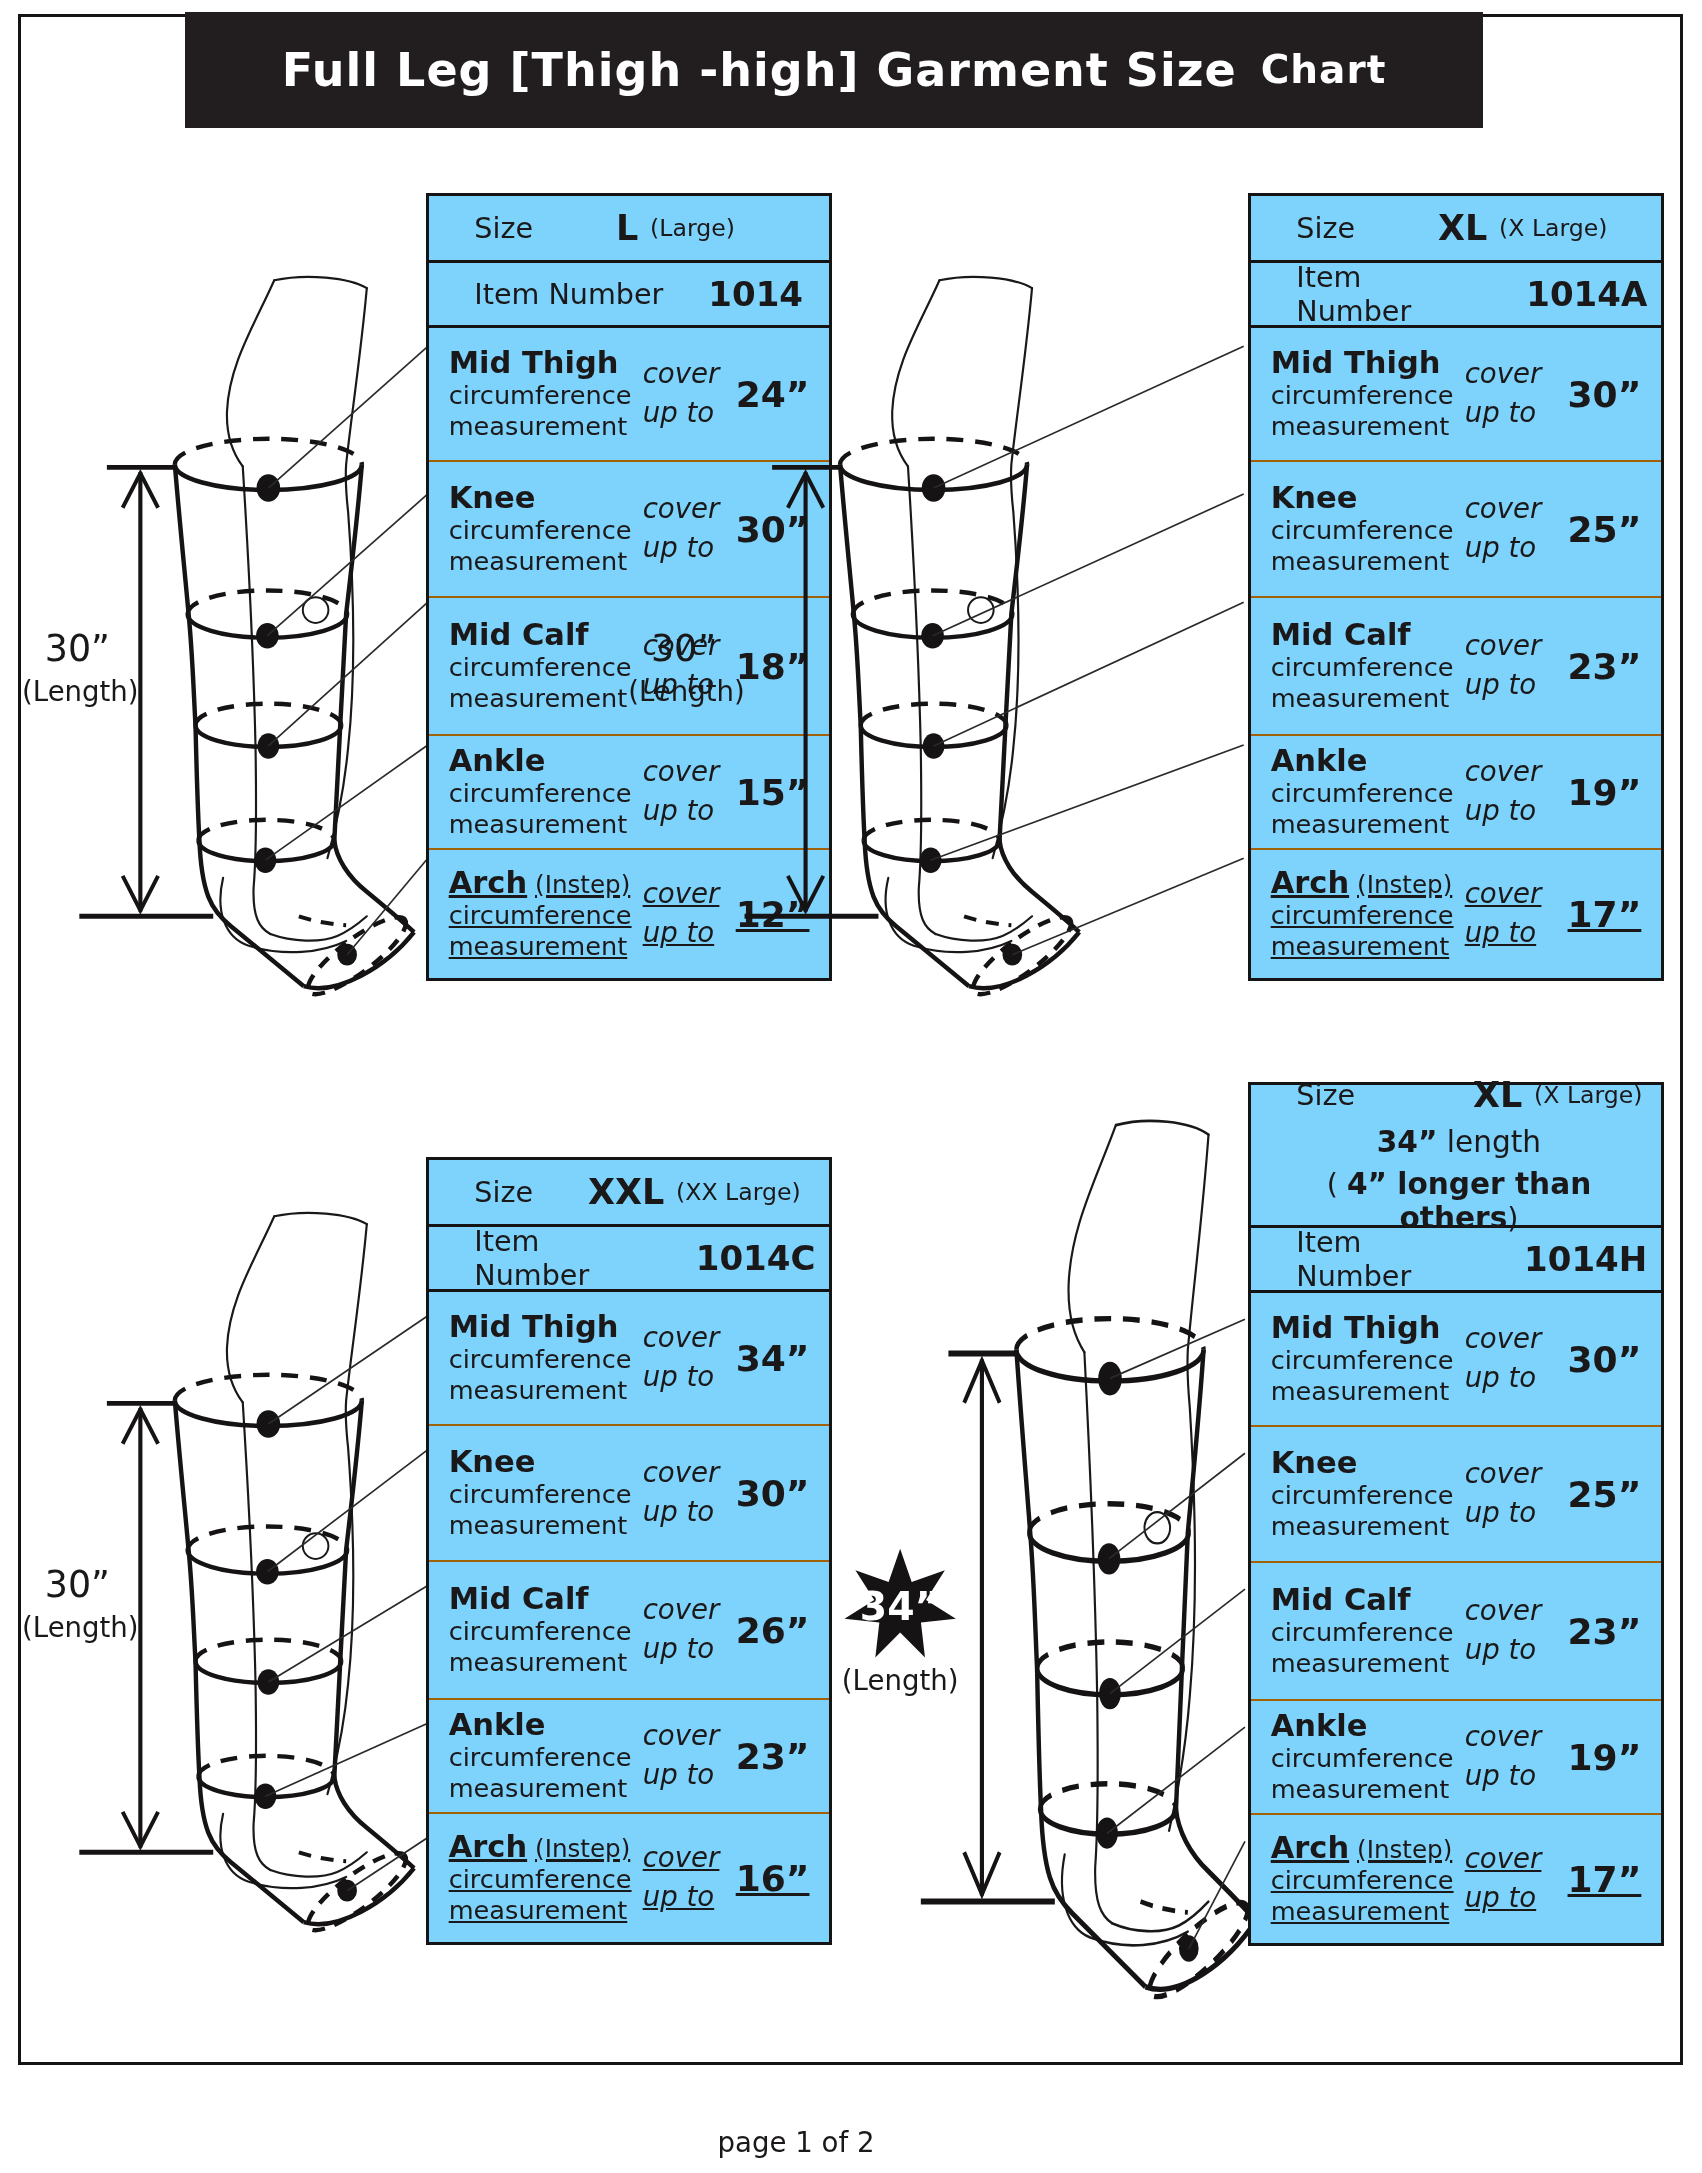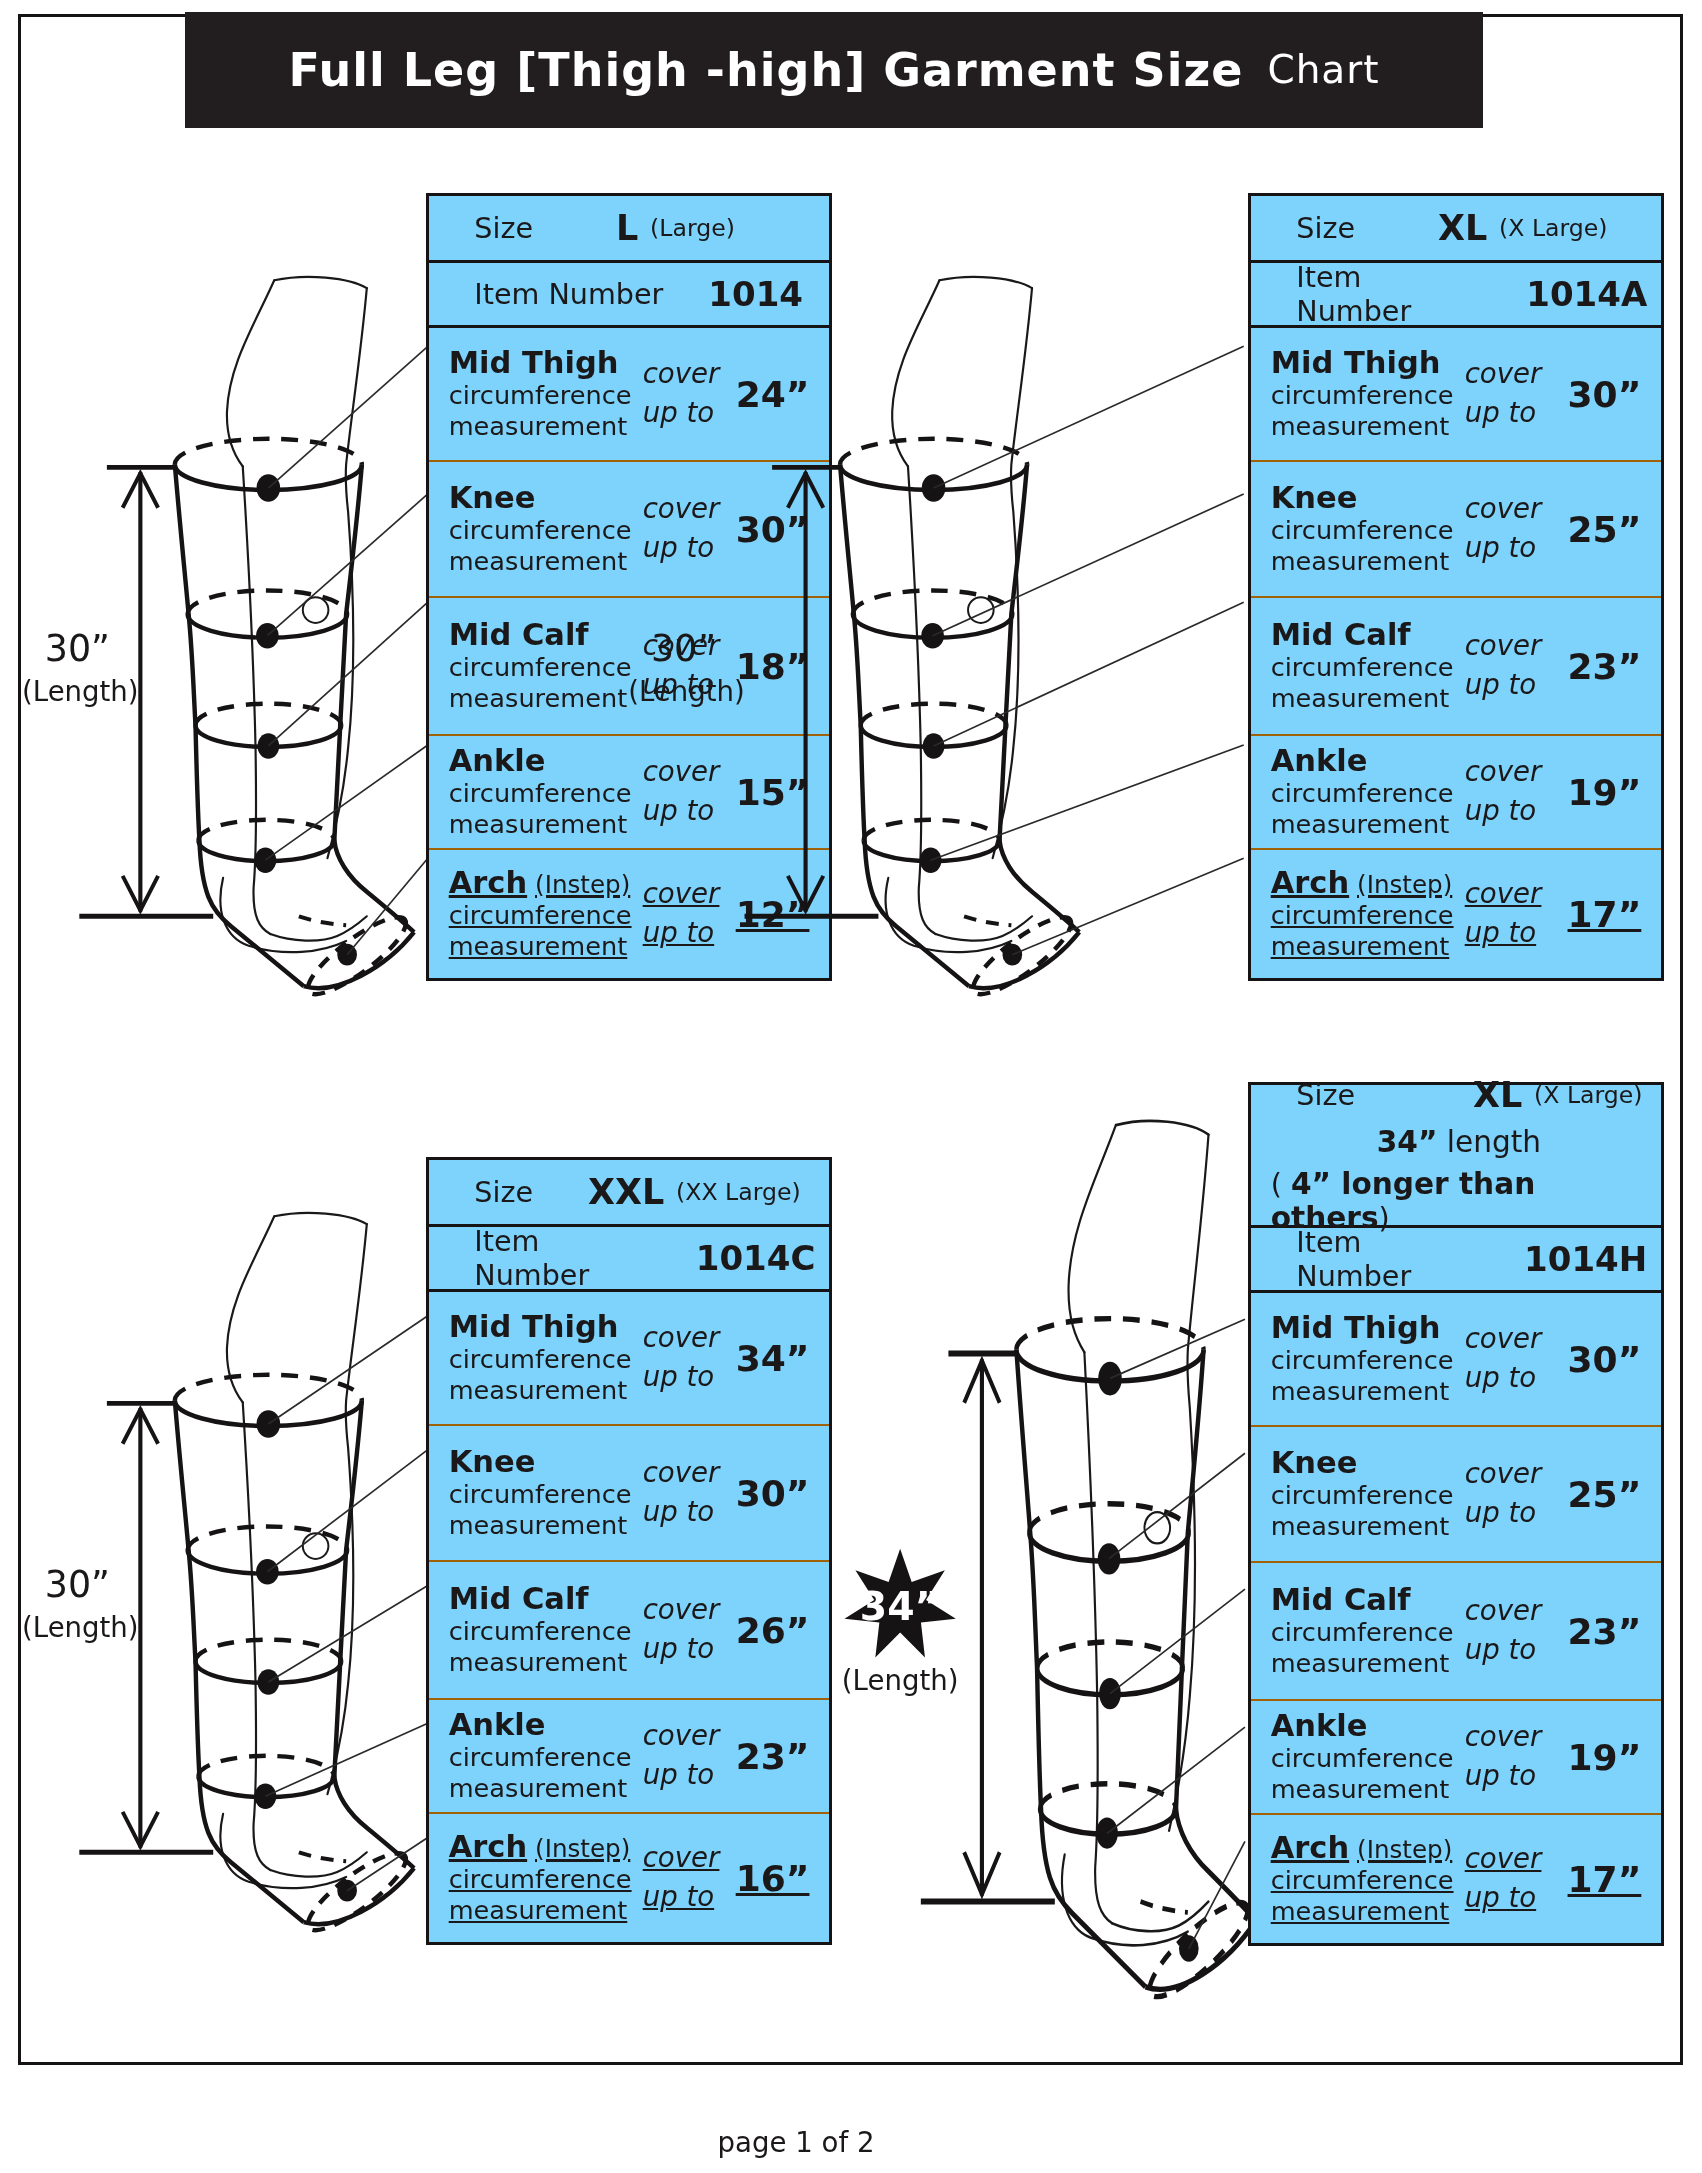--- a/index.html
+++ b/index.html
@@ -11,21 +11,21 @@
   .page-border{
     position:absolute; left:17.7px; top:13.8px; width:1665px; height:2051px;
     border:3px solid #161314;
   }
   .title-bar{
     position:absolute; left:185px; top:11.8px; width:1298px; height:116px;
     background:#221e1f; color:#fff; display:flex; align-items:center;
     justify-content:center; gap:24px;
   }
   .t-main{ font-weight:bold; font-size:46px; letter-spacing:1px; }
-  .t-last{ font-weight:normal; font-size:39px; letter-spacing:1px; }
+  .t-last{ font-weight:bold; font-size:39px; letter-spacing:1px; }
 
   .leg{ position:absolute; overflow:visible; }
 
   .thin { fill:none; stroke:#1b1819; stroke-width:2.2; stroke-linecap:round; }
   .thick{ fill:none; stroke:#161314; stroke-width:4.5; stroke-linecap:butt; }
   .dash { stroke-dasharray:17 12; }
   .dash2{ stroke-dasharray:13 10; }
   .dot  { fill:#161314; stroke:none; }
   .callout{ stroke:#2a2a2a; stroke-width:1.7; }
   .loop { fill:none; stroke:#1b1819; stroke-width:2; }
@@ -51,21 +51,21 @@
   .th1 .lbl,.th2 .lbl{ font-size:28.6px; margin-left:25.6px; }
   .code{ font-weight:bold; font-size:35px; margin-left:83px; }
   .codesub{ font-size:23.6px; margin-left:11.8px; }
   .item{ font-weight:bold; font-size:34px; margin-left:45px; }
 
   .th1-multi{ flex-direction:column; justify-content:center; align-items:stretch; }
   .hline1{ display:flex; align-items:center; }
   .hline1 .code{ margin-left:118px; }
   .hline2{ text-align:center; font-size:29.6px; margin-top:10px; }
   .hline2 b{ font-size:29.6px; }
-  .hline3{ font-size:28.6px; margin-top:8px; }
+  .hline3{ text-align:center; font-size:28.6px; margin-top:8px; }
   .hline3 b{ font-size:29.6px; }
 
   .mrow .c1{ width:192px; flex:0 0 auto; }
   .rname{ font-size:30.5px; font-weight:bold; line-height:1.12; white-space:nowrap; }
   .rname .suffix{ font-weight:normal; font-size:24.6px; margin-left:7.9px; }
   .small{ font-size:25.6px; line-height:1.2; }
   .mrow .c2{ width:95px; flex:0 0 auto; font-style:italic; font-size:27.6px;
              line-height:1.4; padding-left:2px; }
   .mrow .c3{ flex:1 1 auto; text-align:right; font-size:36px; font-weight:bold;
              padding-right:5.9px; }

